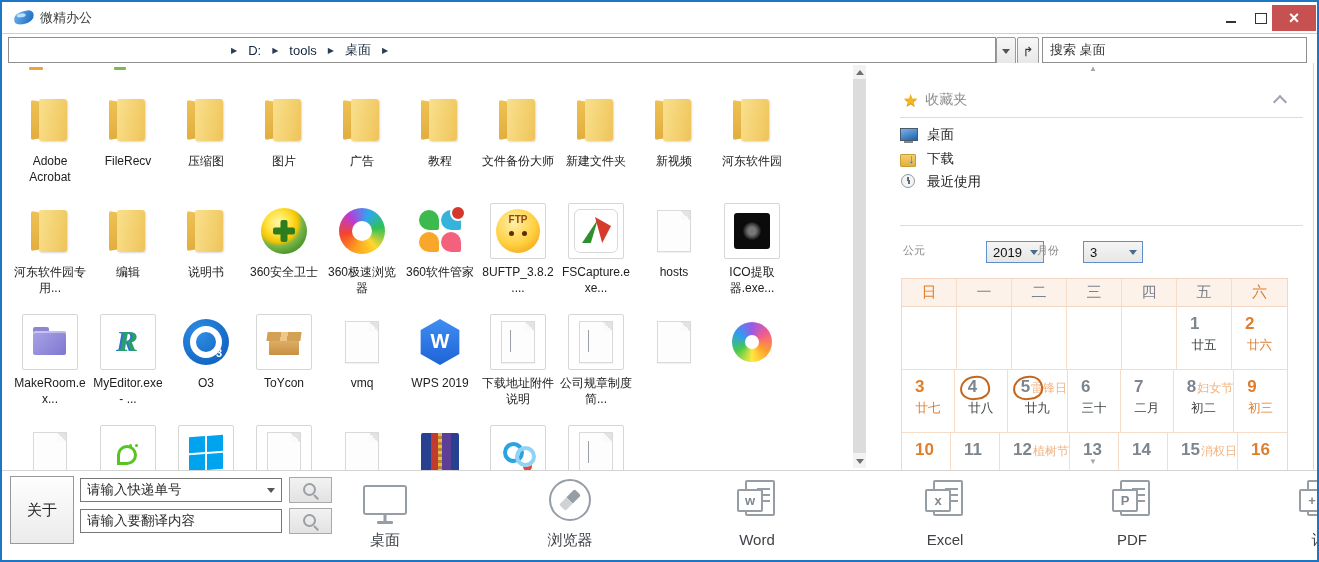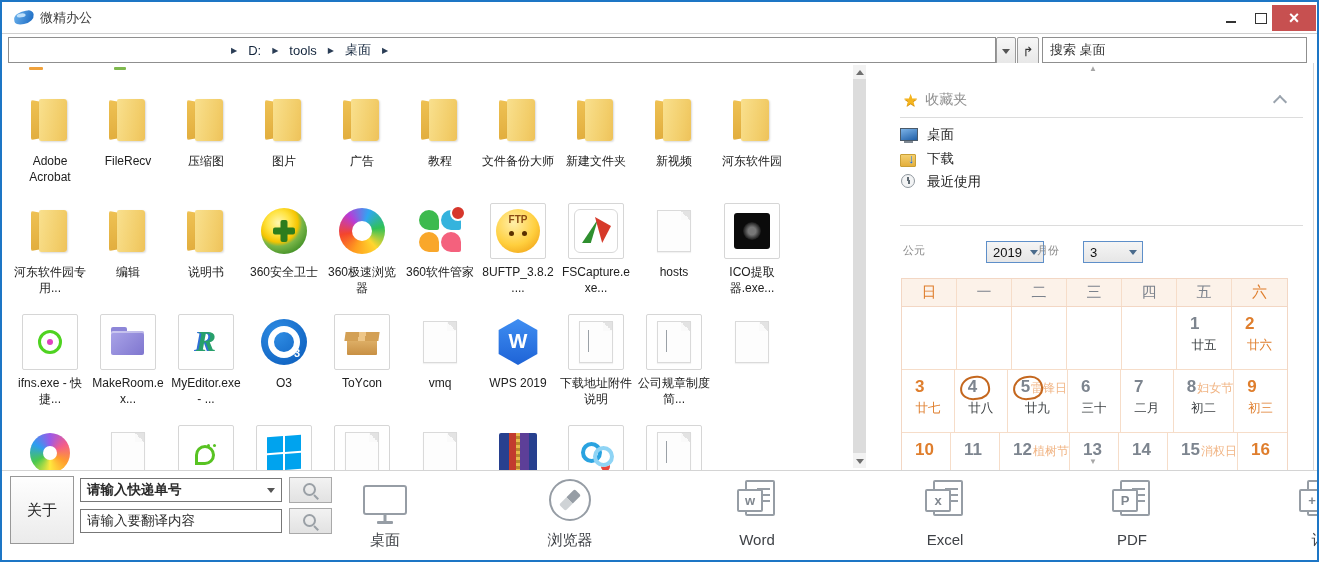--- a/index.html
+++ b/index.html
@@ -150,21 +150,21 @@
   .cal-cell.weekend .cal-day{color:#df7e2d;}
   .cal-fest{font-size:12px;color:#f1b585;margin-left:1px;}
   .cal-lunar{display:block;text-align:center;margin-top:3px;font-size:12.5px;color:#3c4043;}
   .cal-cell.weekend .cal-lunar{color:#df7e2d;}
   .cal-day.circled::after{content:"";position:absolute;left:-8px;top:-1px;width:26px;height:20px;border:2.5px solid #c4671e;border-radius:55% 45% 50% 50%/60% 55% 45% 50%;transform:rotate(-5deg);}
 
   
   .dock{position:absolute;left:2px;top:470px;width:1315px;height:88px;background:#fff;border-top:1px solid #d4d4d4;box-sizing:border-box;}
   .about-btn{position:absolute;left:8px;top:5px;width:62px;height:66px;border:1px solid #989898;background:linear-gradient(#fefefe,#ebebeb);display:flex;align-items:center;justify-content:center;font-size:15px;color:#222;}
   .dock-input{position:absolute;left:78px;width:202px;height:24px;border:1px solid #777;background:#fff;display:flex;align-items:center;padding:0 18px 0 6px;font-size:13.5px;color:#2b2b2b;box-sizing:border-box;}
-  .combo{top:7px;font-weight:bold;}.ti{top:38px;}
+  .combo{top:7px;}.ti{top:38px;}
   .combo .tri-down{position:absolute;right:6px;top:9px;}
   .search-btn{position:absolute;left:287px;width:43px;height:26px;border:1px solid #a9a9a9;background:linear-gradient(#f2f2f2,#e2e2e2);display:flex;align-items:center;justify-content:center;box-sizing:border-box;}
   .sb1{top:6px;}.sb2{top:37px;}
   .mag{position:relative;width:17px;height:17px;}
   .mag::before{content:"";position:absolute;left:1px;top:1px;width:9px;height:9px;border:2px solid #9aa0a6;border-radius:50%;}
   .mag::after{content:"";position:absolute;left:12px;top:12px;width:6px;height:2px;background:#9aa0a6;transform:rotate(45deg);transform-origin:left center;}
   .dock-item{position:absolute;top:6px;width:80px;display:flex;flex-direction:column;align-items:center;}
   .dk-zone{height:46px;display:flex;align-items:center;justify-content:center;}
   .dock-label{margin-top:8px;font-size:15px;color:#3f4247;white-space:nowrap;}
   .dk{display:block;position:relative;}
@@ -339,26 +339,20 @@
           <div class="file-label">hosts</div>
         </div>
         <div class="file-item">
           <div class="icon-wrap framed">
             <span class="fi fi-ico"></span>
           </div>
           <div class="file-label">ICO提取器.exe...</div>
         </div>
         <div class="file-item">
           <div class="icon-wrap framed">
-            <span class="fi fi-ifns"></span>
-          </div>
-          <div class="file-label">ifns.exe - 快捷...</div>
-        </div>
-        <div class="file-item">
-          <div class="icon-wrap framed">
             <span class="fi fi-makeroom"></span>
           </div>
           <div class="file-label">MakeRoom.ex...</div>
         </div>
         <div class="file-item">
           <div class="icon-wrap framed">
             <span class="fi fi-myeditor"></span>
           </div>
           <div class="file-label">MyEditor.exe - ...</div>
         </div>

